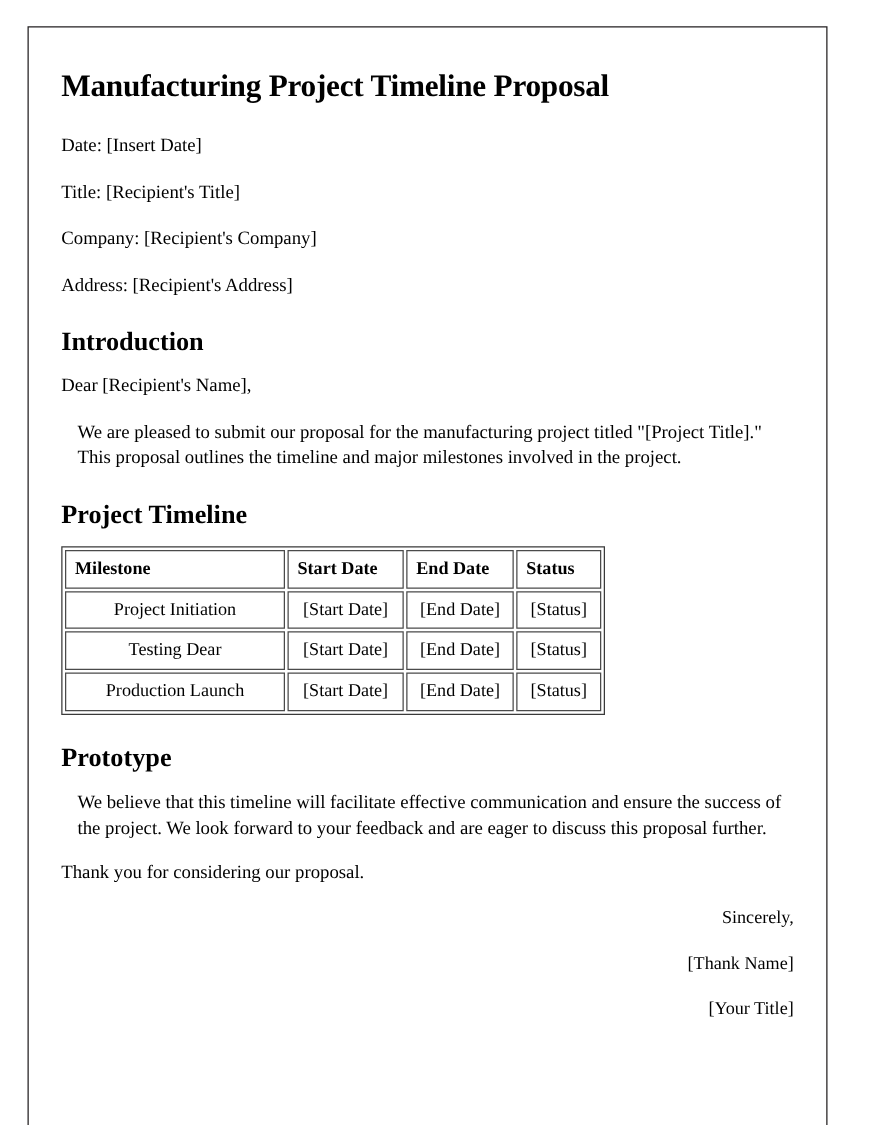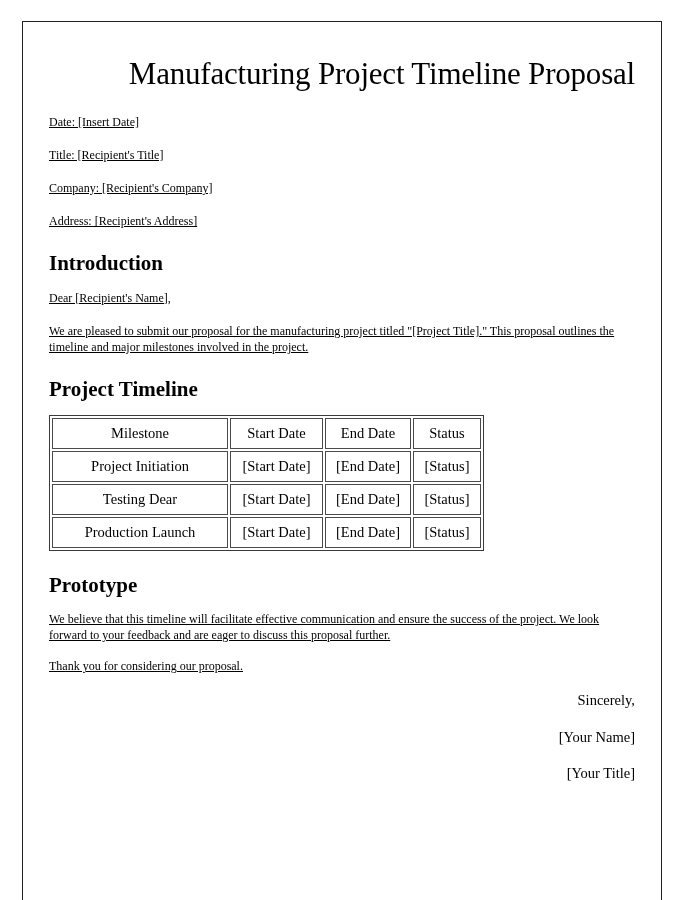--- a/index.html
+++ b/index.html
@@ -26,45 +26,44 @@
     border: 1.5px solid #231f20;
     background: #ffffff;
   }
 
   .page-body {
     padding: 26px 26px 0 26px;
   }
 
   
   .doc-title {
-    font-size: 31px;
-    font-weight: normal;
+    font-size: 25px;
+    font-weight: bold;
     line-height: 1.15;
     margin: 8px 0 22px 0;
     letter-spacing: -0.2px;
-    text-align: right;
   }
 
   .section-heading {
     font-size: 21px;
     font-weight: bold;
     line-height: 1.15;
     margin: 22px 0 14px 0;
   }
 
   .meta-line,
   .para {
-    font-size: 12px;
+    font-size: 15px;
     line-height: 1.35;
     margin: 0 0 17px 0;
-    text-decoration: underline;
   }
 
   .para.body-para {
     margin-bottom: 15px;
+    margin-left: 13px;
   }
 
   .sign-line {
     font-size: 14.5px;
     line-height: 1.35;
     margin: 0 0 17px 0;
     text-align: right;
   }
 
   
@@ -77,22 +76,22 @@
   }
   .timeline-table th,
   .timeline-table td {
     border: 1.3px solid #4a4a4a;
     font-size: 14.5px;
     line-height: 1.3;
     padding: 5px 7px;
     background: #ffffff;
   }
   .timeline-table th {
-    font-weight: normal;
-    text-align: center;
+    font-weight: bold;
+    text-align: left;
   }
   .timeline-table td {
     text-align: center;
     white-space: nowrap;
   }
   .col-milestone { width: 160px; }
   .col-start     { width: 77px;  }
   .col-end       { width: 70px;  }
   .col-status    { width: 52px;  }
 </style>
@@ -151,18 +150,18 @@
     </table>
 
     <h2 class="section-heading">Prototype</h2>
 
     <p class="para body-para">We believe that this timeline will facilitate effective communication and ensure the success of the project. We look forward to your feedback and are eager to discuss this proposal further.</p>
 
     <p class="para">Thank you for considering our proposal.</p>
 
     <div>
       <p class="sign-line">Sincerely,</p>
-      <p class="sign-line">[Your Name]</p>
+      <p class="sign-line">[Thank Name]</p>
       <p class="sign-line">[Your Title]</p>
     </div>
 
   </div>
 </div>
 
 </body></html>

